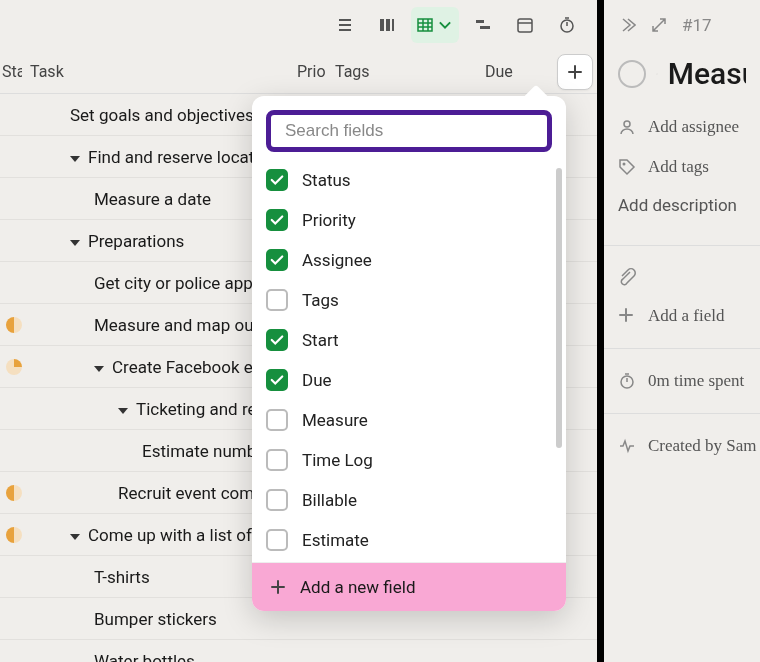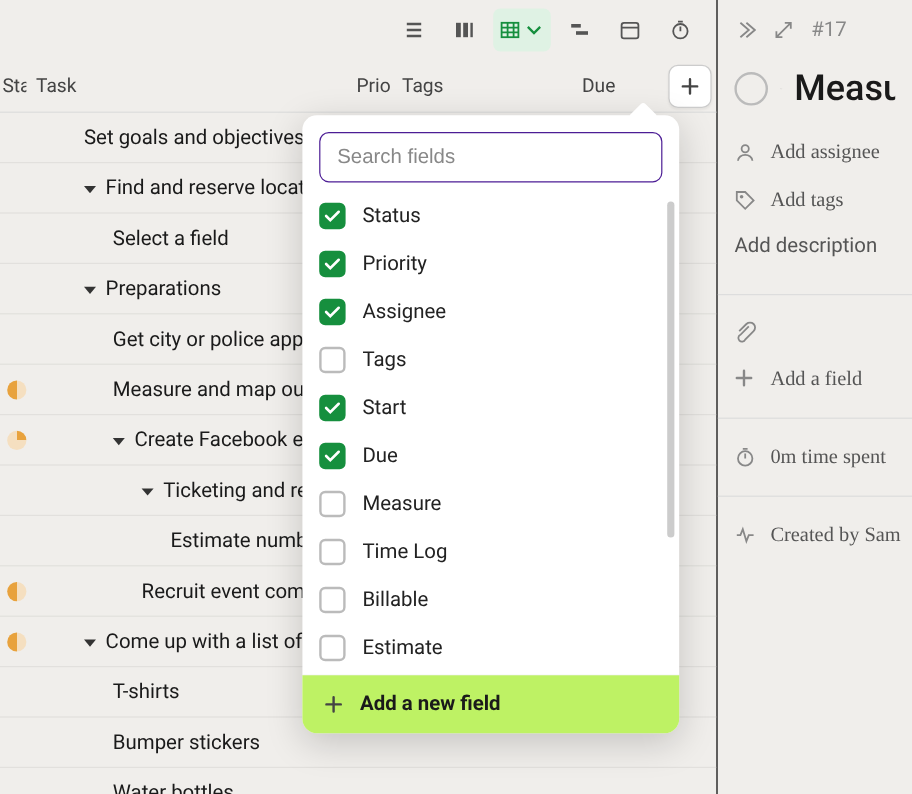--- a/index.html
+++ b/index.html
@@ -1,21 +1,21 @@
 <!DOCTYPE html>
 <html><head>
 <meta charset="utf-8">
 <style>
   * { box-sizing: border-box; margin: 0; padding: 0; }
   html, body { width: 760px; height: 662px; overflow: hidden; font-family: -apple-system, BlinkMacSystemFont, "Segoe UI", Roboto, sans-serif; font-size: 17px; color: #1a1a1a; background: #f0eeeb; }
   
   
   .app { display: flex; width: 100%; height: 100%; }
   .main-col { flex: 1; display: flex; flex-direction: column; position: relative; }
-  .side-panel { width: 163px; border-left: 1px solid #000000; background: #f0eeeb; padding: 0; overflow: hidden; }
+  .side-panel { width: 163px; border-left: 7px solid #000000; background: #f0eeeb; padding: 0; overflow: hidden; }
 
   
   .toolbar { height: 50px; display: flex; align-items: center; justify-content: flex-end; gap: 6px; padding: 0 12px; }
   .tool-btn { width: 36px; height: 36px; display: flex; align-items: center; justify-content: center; border-radius: 6px; cursor: pointer; color: #555; }
   .tool-btn.active { background: #dff2e4; color: #168f3e; }
   .tool-btn svg { width: 18px; height: 18px; }
   .tool-btn.group { width: 48px; }
   .caret-small { width: 8px; height: 8px; margin-left: 2px; }
 
   
@@ -39,30 +39,30 @@
   .indent-3 { padding-left: 96px; }
   .indent-4 { padding-left: 120px; }
   .caret { display: inline-block; width: 0; height: 0; border-left: 5px solid transparent; border-right: 5px solid transparent; border-top: 6px solid #333; margin-right: 8px; transform: translateY(-1px); }
   .status-dot { width: 16px; height: 16px; border-radius: 50%; }
   .status-half { background: linear-gradient(90deg, #e8a23d 50%, #f5dfc0 50%); }
   .status-qtr { background: conic-gradient(#e8a23d 0 25%, #f5dfc0 25% 100%); }
 
   
   .popover { position: absolute; left: 252px; top: 96px; width: 314px; background: #fff; border-radius: 12px; box-shadow: 0 8px 30px rgba(0,0,0,0.18); display: flex; flex-direction: column; z-index: 10; }
   .popover::before { content: ""; position: absolute; top: -8px; right: 22px; width: 16px; height: 16px; background: #fff; transform: rotate(45deg); border-top-left-radius: 3px; }
-  .pop-search { margin: 14px; height: 42px; border: 1px solid #4c1d95; border-radius: 8px; padding: 0 14px; font-size: 17px; outline: none; background: #fff; color: #333; }
+  .pop-search { margin: 14px; height: 42px; border: 5px solid #4c1d95; border-radius: 8px; padding: 0 14px; font-size: 17px; outline: none; background: #fff; color: #333; }
   .pop-search::placeholder { color: #888; }
   .fields-list { padding: 0 14px 8px 14px; display: flex; flex-direction: column; gap: 12px; max-height: 400px; overflow: hidden; justify-content: space-between; }
   .field-row { display: flex; align-items: center; gap: 14px; height: 28px; cursor: pointer; }
   .chk { width: 22px; height: 22px; border-radius: 5px; border: 2px solid #bbb; display: flex; align-items: center; justify-content: center; flex-shrink: 0; }
   .chk.on { background: #168f3e; border-color: #168f3e; }
   .chk.on svg { width: 14px; height: 14px; color: #fff; }
   .field-label { font-size: 17px; color: #222; }
   .scroll-ind { position: absolute; right: 4px; top: 72px; width: 6px; height: 280px; background: #ccc; border-radius: 3px; }
-  .add-field { border-top: 1px solid #eee; padding: 14px 18px; display: flex; align-items: center; gap: 14px; background: #bef264; border-bottom-left-radius: 12px; border-bottom-right-radius: 12px; cursor: pointer; font-weight: bold; }
+  .add-field { border-top: 1px solid #eee; padding: 14px 18px; display: flex; align-items: center; gap: 14px; background: #f9a8d4; border-bottom-left-radius: 12px; border-bottom-right-radius: 12px; cursor: pointer; }
   .add-field svg { width: 16px; height: 16px; color: #444; }
 
   
   .sp-top { height: 50px; display: flex; align-items: center; gap: 14px; padding: 0 14px; color: #888; }
   .sp-top .chev { width: 18px; height: 18px; }
   .sp-title-row { display: flex; align-items: center; padding: 6px 14px 16px 14px; gap: 10px; }
   .sp-status-circle { width: 28px; height: 28px; border: 2px solid #bbb; border-radius: 50%; flex-shrink: 0; }
   .sp-caret { width: 10px; height: 10px; color: #888; }
   .sp-title { font-size: 30px; font-weight: 500; white-space: nowrap; overflow: hidden; }
   .sp-row { display: flex; align-items: center; gap: 12px; padding: 10px 14px; color: #555; font-size: 17px; cursor: pointer; white-space: nowrap; overflow: hidden; font-family: Liberation Serif, serif; }
@@ -191,21 +191,21 @@
         <div class="row">
           <div class="stat"></div>
           <div class="task-text indent-1"><span>Set goals and objectives</span></div>
         </div>
         <div class="row">
           <div class="stat"></div>
           <div class="task-text indent-1"><span class="caret"></span><span>Find and reserve location</span></div>
         </div>
         <div class="row">
           <div class="stat"></div>
-          <div class="task-text indent-2"><span>Select a field</span></div>
+          <div class="task-text indent-2"><span>Measure a date</span></div>
         </div>
         <div class="row">
           <div class="stat"></div>
           <div class="task-text indent-1"><span class="caret"></span><span>Preparations</span></div>
         </div>
         <div class="row">
           <div class="stat"></div>
           <div class="task-text indent-2"><span>Get city or police approval</span></div>
         </div>
         <div class="row">

